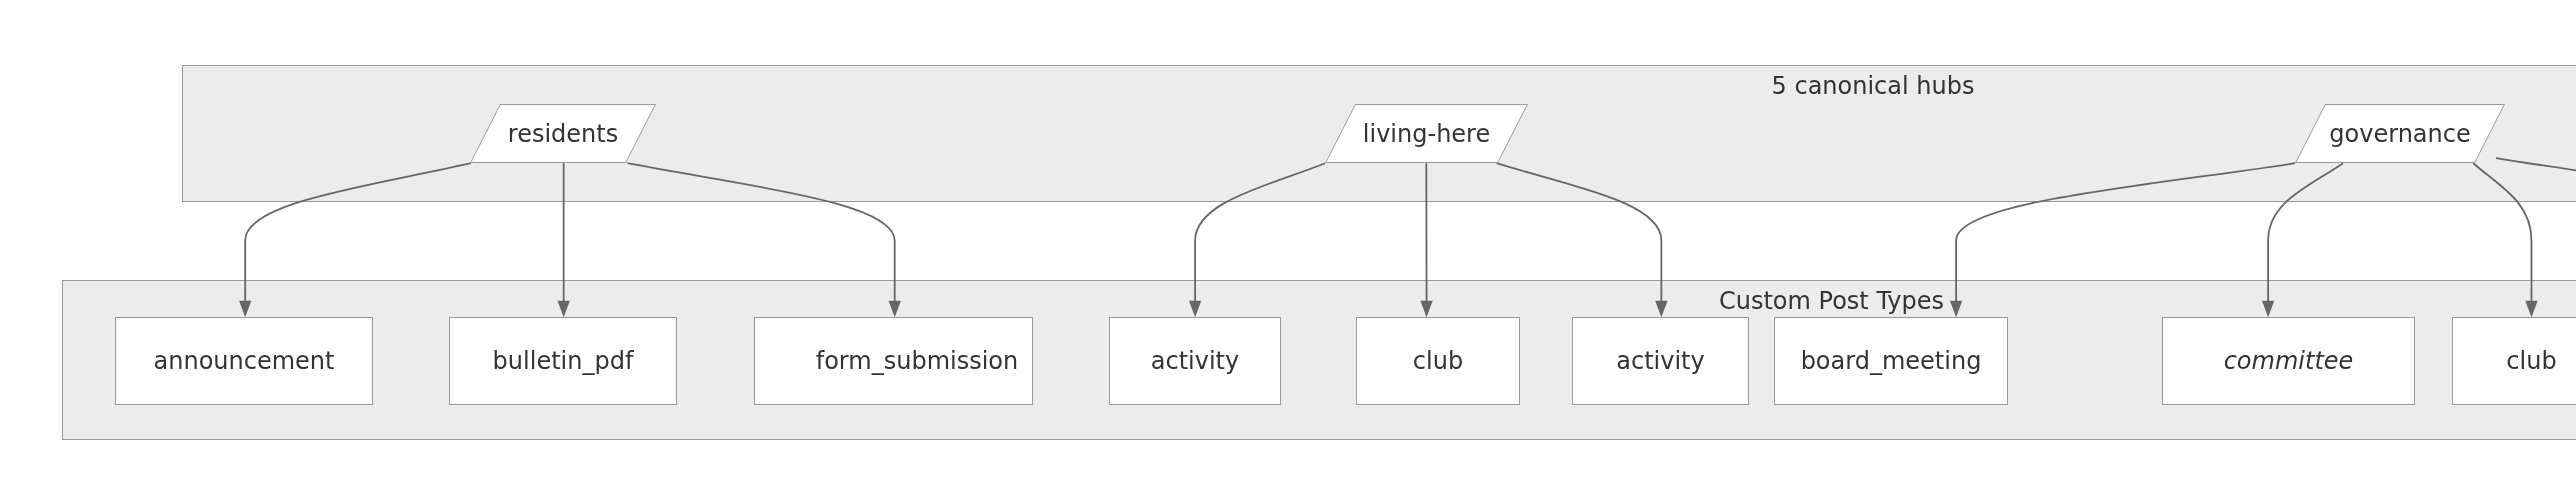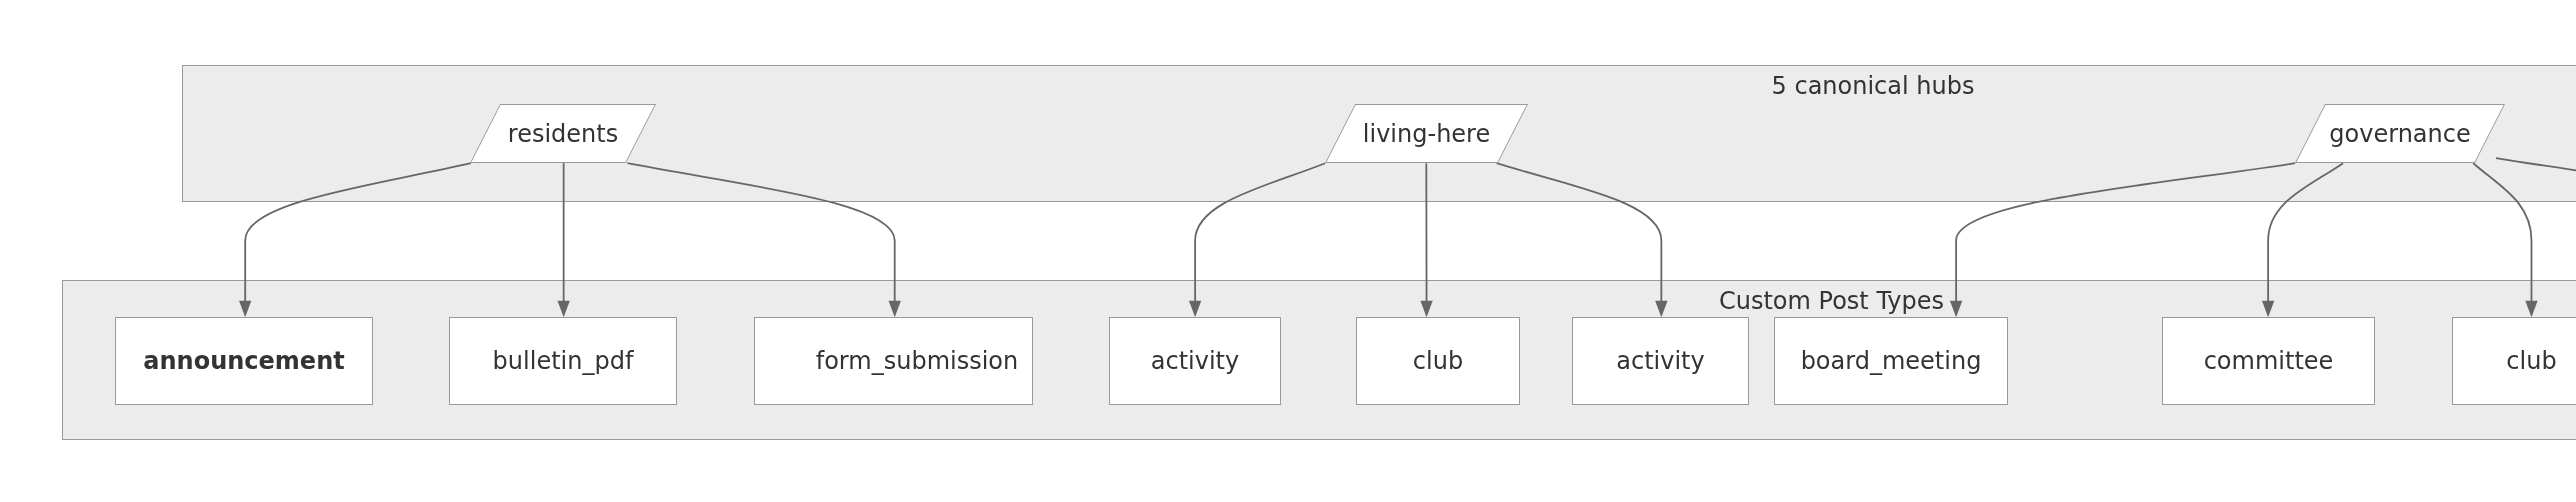--- a/index.html
+++ b/index.html
@@ -108,42 +108,42 @@
   <div id="node-layer">
       <div class="node-para" style="left: 470px; width: 156px;">
         <span class="para-label">residents</span>
       </div>
       <div class="node-para" style="left: 1325px; width: 173px;">
         <span class="para-label">living-here</span>
       </div>
       <div class="node-para" style="left: 2295px; width: 180px;">
         <span class="para-label">governance</span>
       </div>
-      <div class="node-rect" style="left: 115px; width: 258px; font-weight: bold;">
+      <div class="node-rect" style="left: 115px; width: 258px;">
         <span>announcement</span>
       </div>
       <div class="node-rect" style="left: 449px; width: 228px;">
         <span>bulletin_pdf</span>
       </div>
       <div class="node-rect" style="left: 754px; width: 279px; padding-left: 47px;">
         <span>form_submission</span>
       </div>
       <div class="node-rect" style="left: 1109px; width: 172px;">
         <span>activity</span>
       </div>
       <div class="node-rect" style="left: 1356px; width: 164px;">
         <span>club</span>
       </div>
       <div class="node-rect" style="left: 1572px; width: 177px;">
         <span>activity</span>
       </div>
       <div class="node-rect" style="left: 1774px; width: 234px;">
         <span>board_meeting</span>
       </div>
-      <div class="node-rect" style="left: 2162px; width: 213px;">
+      <div class="node-rect" style="left: 2162px; width: 253px; font-style: italic;">
         <span>committee</span>
       </div>
       <div class="node-rect" style="left: 2452px; width: 159px;">
         <span>club</span>
       </div>
     </div>
 
 </div>
 
 

